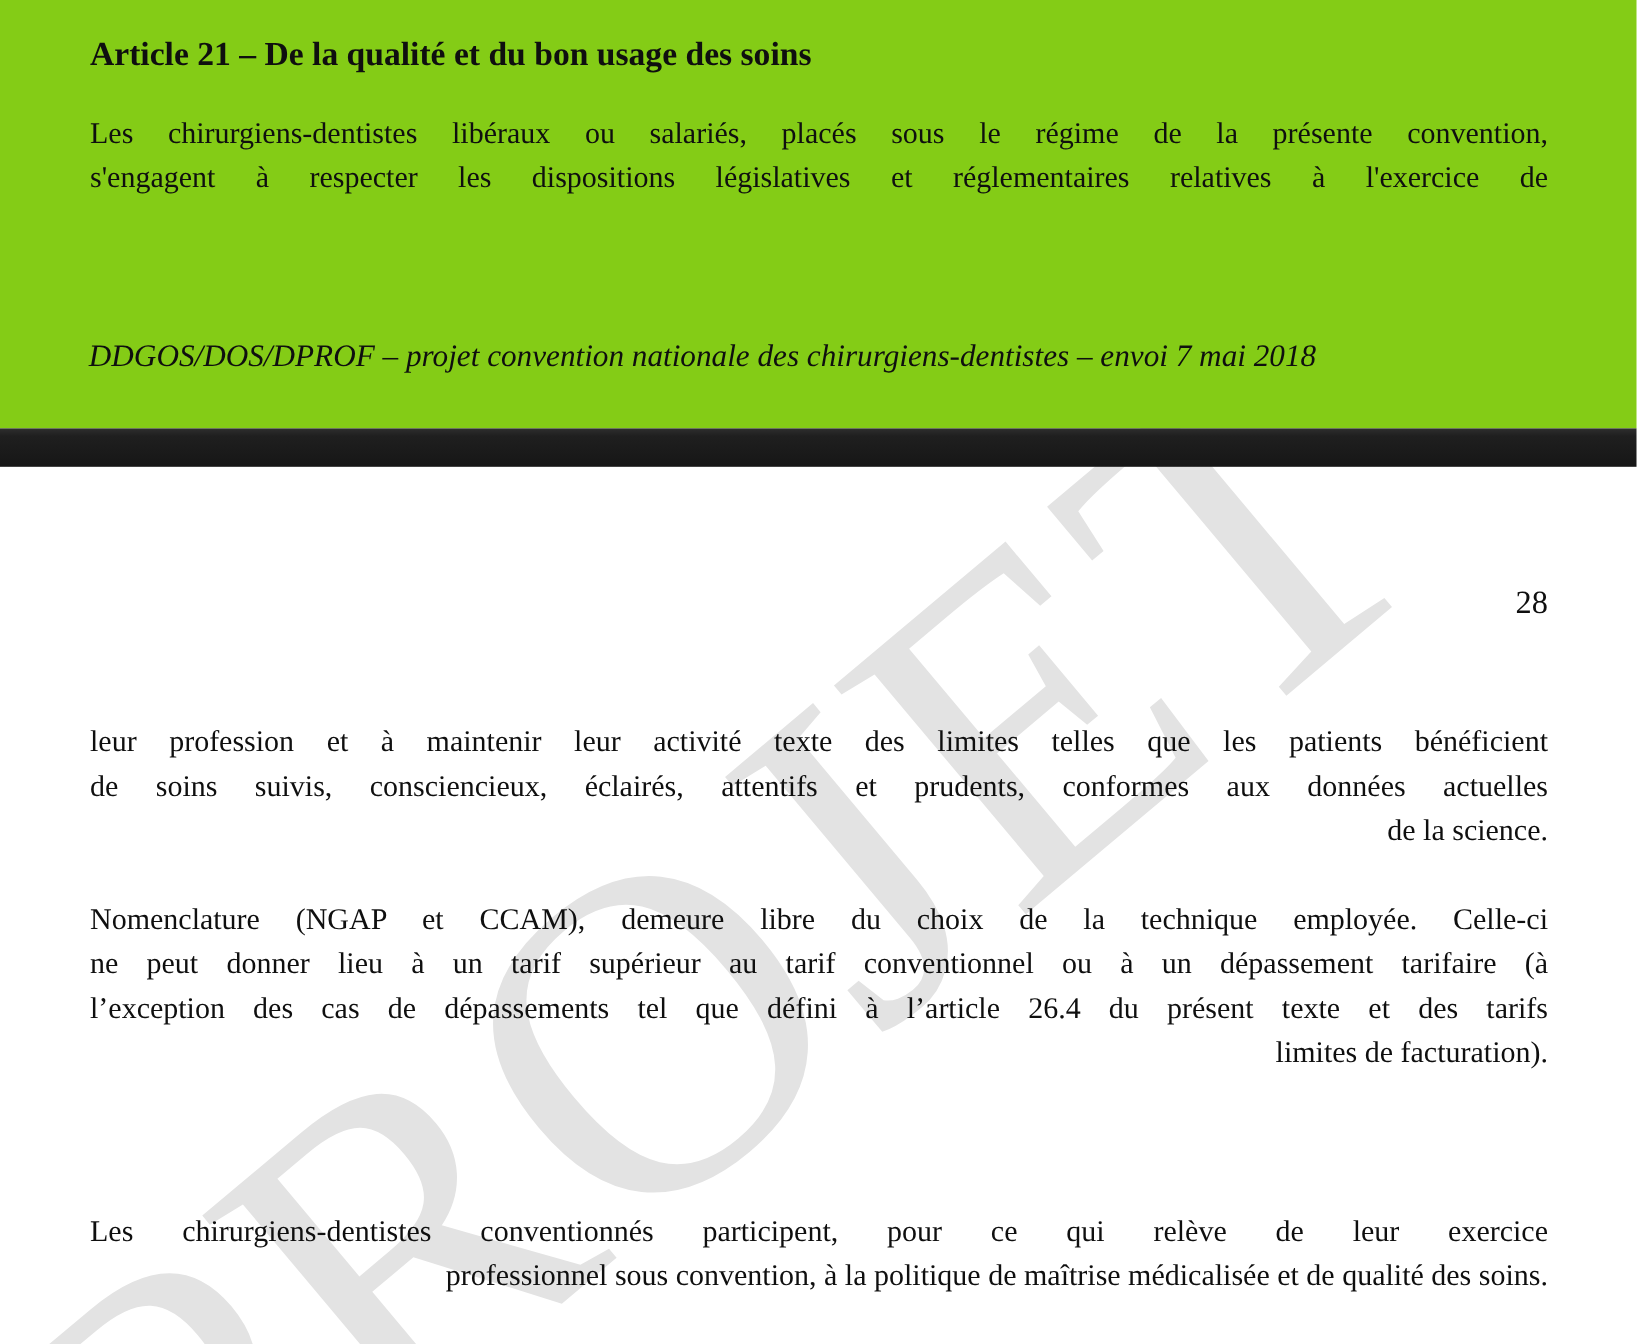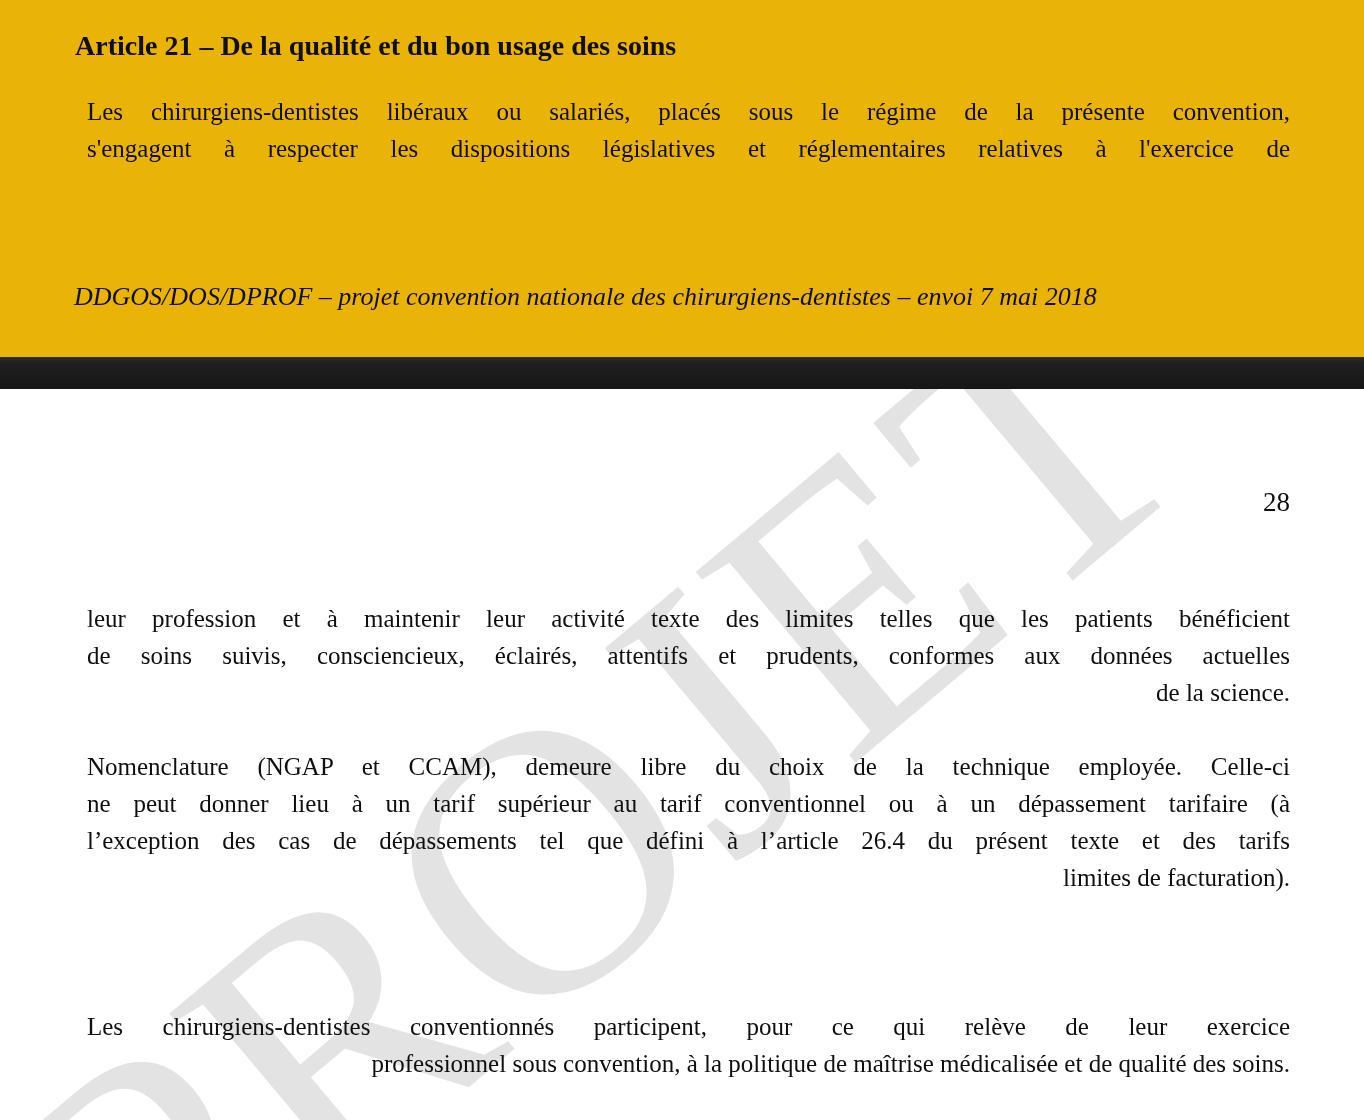--- a/index.html
+++ b/index.html
@@ -30,21 +30,21 @@
     z-index: 1;
     user-select: none;
     white-space: nowrap;
   }
 
   
   .page1 {
     position: absolute;
     left: 0; top: 0;
     width: 1364px; height: 357px;
-    background: #eab308;
+    background: #84cc16;
     z-index: 2;
   }
   .heading {
     position: absolute;
     left: 75px; top: 27px;
     width: 1215px;
     margin: 0;
     font-size: 28px;
     font-weight: bold;
     line-height: 37px;
@@ -80,21 +80,21 @@
     text-align: right;
     font-size: 27px;
     line-height: 37px;
   }
   .para { position: absolute; left: 75px; width: 1215px; font-size: 25px; line-height: 37px; }
   .p2a { top: 211px; }  
   .p2b { top: 359px; }  
   .p2c { top: 619px; }  
 
   .line { font-size: 25px; line-height: 37px; }
-  .stretch { text-align: justify; text-align-last: justify; margin-left: 12px; }
+  .stretch { text-align: justify; text-align-last: justify; }
   .lastline { text-align: right; }
 </style>
 </head>
 <body>
 
 <div class="page">
 
   <div class="watermark">PROJET</div>
 
   <section class="page1">

